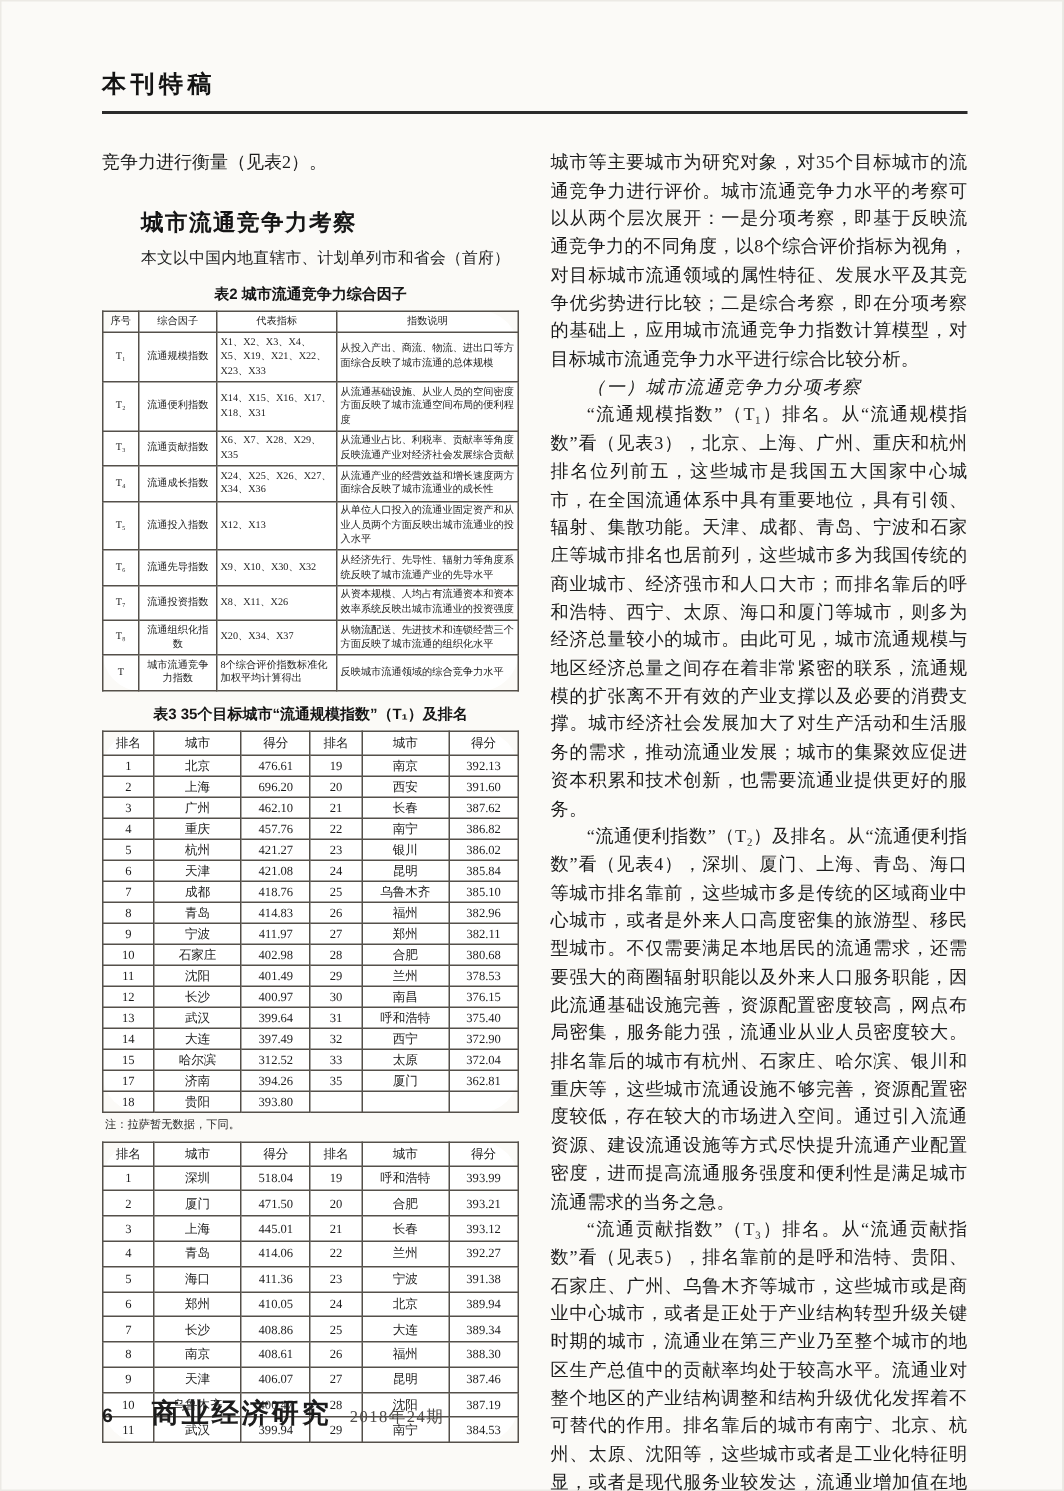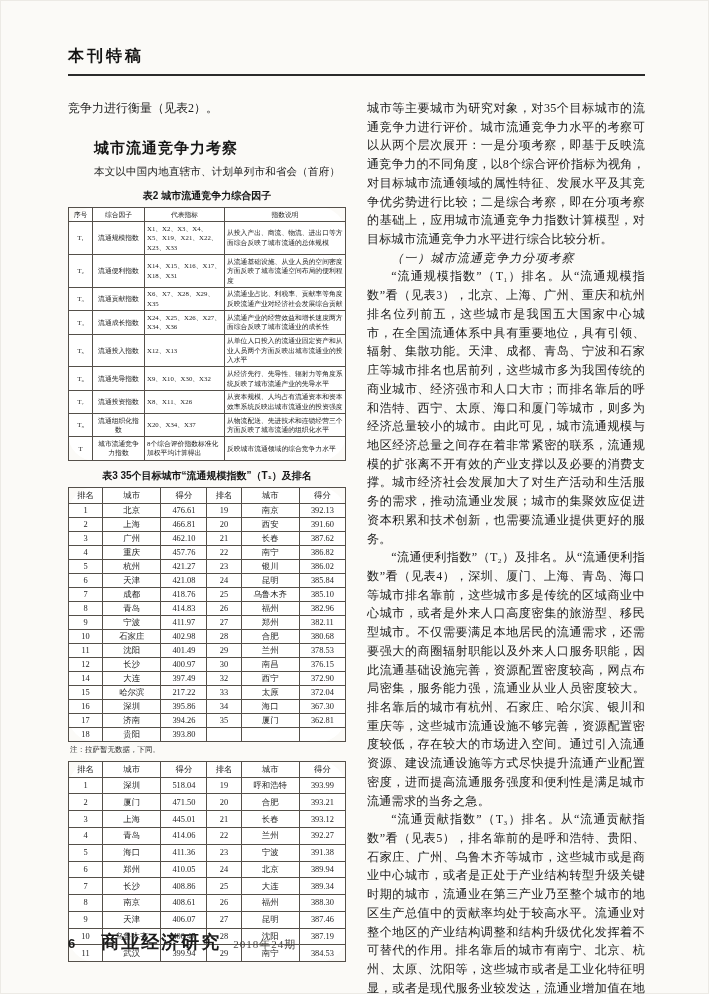--- a/index.html
+++ b/index.html
@@ -193,21 +193,21 @@
                 <td>1</td>
                 <td>北京</td>
                 <td>476.61</td>
                 <td>19</td>
                 <td>南京</td>
                 <td>392.13</td>
               </tr>
               <tr>
                 <td>2</td>
                 <td>上海</td>
-                <td>466.81</td>
+                <td>696.20</td>
                 <td>20</td>
                 <td>西安</td>
                 <td>391.60</td>
               </tr>
               <tr>
                 <td>3</td>
                 <td>广州</td>
                 <td>462.10</td>
                 <td>21</td>
                 <td>长春</td>
@@ -279,42 +279,42 @@
               </tr>
               <tr>
                 <td>12</td>
                 <td>长沙</td>
                 <td>400.97</td>
                 <td>30</td>
                 <td>南昌</td>
                 <td>376.15</td>
               </tr>
               <tr>
+                <td>13</td>
+                <td>武汉</td>
+                <td>399.64</td>
+                <td>31</td>
+                <td>呼和浩特</td>
+                <td>375.40</td>
+              </tr>
+              <tr>
                 <td>14</td>
                 <td>大连</td>
                 <td>397.49</td>
                 <td>32</td>
                 <td>西宁</td>
                 <td>372.90</td>
               </tr>
               <tr>
                 <td>15</td>
                 <td>哈尔滨</td>
-                <td>217.22</td>
+                <td>312.52</td>
                 <td>33</td>
                 <td>太原</td>
                 <td>372.04</td>
-              </tr>
-              <tr>
-                <td>16</td>
-                <td>深圳</td>
-                <td>395.86</td>
-                <td>34</td>
-                <td>海口</td>
-                <td>367.30</td>
               </tr>
               <tr>
                 <td>17</td>
                 <td>济南</td>
                 <td>394.26</td>
                 <td>35</td>
                 <td>厦门</td>
                 <td>362.81</td>
               </tr>
               <tr>

